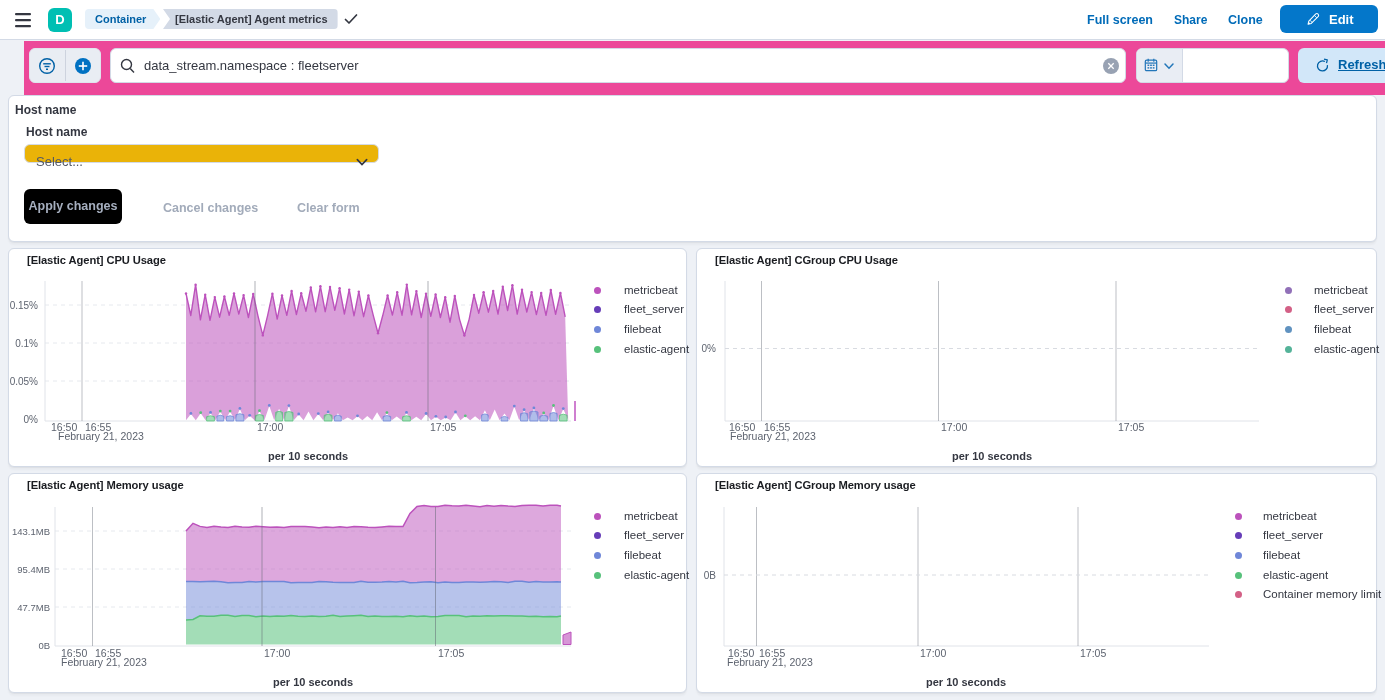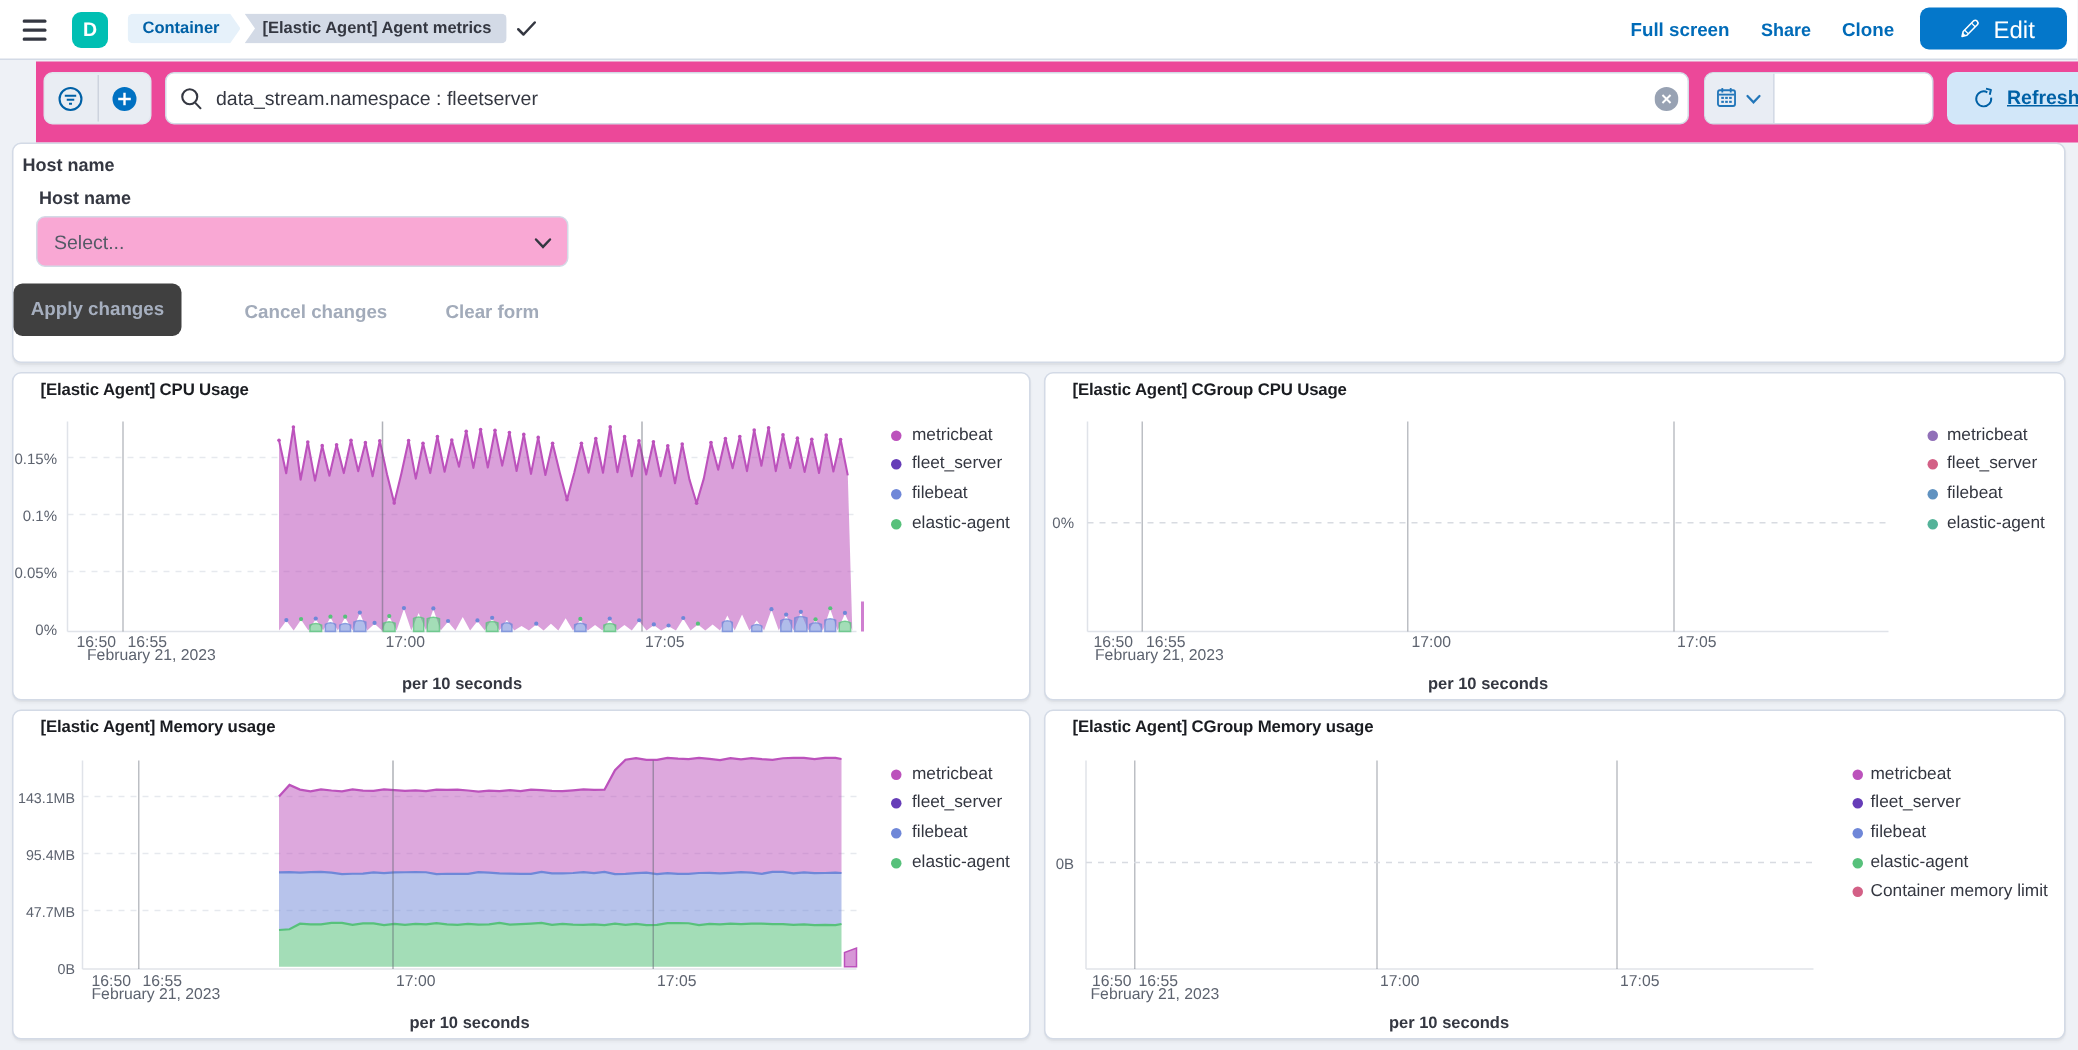--- a/index.html
+++ b/index.html
@@ -2,21 +2,21 @@
 <html><head><meta charset="utf-8"><style>
 * { margin:0; padding:0; box-sizing:border-box; }
 html,body { width:1385px; height:700px; overflow:hidden; font-family:"Liberation Sans",sans-serif; background:#eef1f6; }
 .abs { position:absolute; }
 #header { position:absolute; left:0; top:0; width:1385px; height:40px; background:#fff; border-bottom:1px solid #d3dae6; z-index:5; }
 #toolbar { position:absolute; left:0; top:41px; width:1385px; height:54px; background:#ec4899;margin-left:24px; }
 .card { position:absolute; background:#fff; border:1px solid #d3dae6; border-radius:6px; box-shadow:0 .8px .8px rgba(0,0,0,.04),0 2.3px 2px rgba(0,0,0,.03); }
 .ptitle { position:absolute; left:18px; top:5px; font-size:11.2px; font-weight:bold; color:#1a1c21; letter-spacing:-.1px; }
 .li { position:absolute; height:16px; }
 .dot { position:absolute; top:4px; width:7px; height:7px; border-radius:50%; }
-.lt { position:absolute; top:1px; font-size:11.5px; color:#343741; white-space:nowrap; }
+.lt { position:absolute; top:1px; font-size:11.5px; color:#343741; white-space:nowrap;margin-left:16px; }
 .per10 { position:absolute; font-size:11px; font-weight:bold; color:#343741; transform:translateX(-50%); white-space:nowrap; }
 svg { position:absolute; left:0; top:0; }
 svg text { font-family:"Liberation Sans",sans-serif; font-size:10.5px; fill:#5d636f; }
 svg text.yl { font-size:10px; }
 svg text.yl3 { font-size:9.5px; }
 .blue { color:#006bb8; }
 </style></head><body>
 
 <div id="header">
   <svg width="18" height="16" style="left:15px;top:12px" viewBox="0 0 18 16">
@@ -32,21 +32,21 @@
     </svg>
   <div class="abs blue" style="left:1087px;top:13px;font-size:12.5px;font-weight:600;">Full screen</div>
   <div class="abs blue" style="left:1174px;top:13px;font-size:12px;font-weight:600;">Share</div>
   <div class="abs blue" style="left:1228px;top:13px;font-size:12.5px;font-weight:600;">Clone</div>
   <div class="abs" style="left:1280px;top:5px;width:98px;height:28px;background:#0477ca;border-radius:6px;">
     <svg width="14" height="14" style="left:26px;top:7px" viewBox="0 0 16 16">
       <path d="M11.2 2.1 a2.1 2.1 0 0 1 2.9 2.9 L6 13.1 L2.3 14 L3.2 10.3 Z" stroke="#fff" stroke-width="1.2" fill="none" stroke-linejoin="round"></path>
       <path d="M9.6 3.9 L12.3 6.6 M4.4 9.3 L7 11.9" stroke="#fff" stroke-width="1" fill="none"></path>
       <path d="M2.3 14 L3 11.2 L5.1 13.3 Z" fill="#fff"></path>
     </svg>
-    <div class="abs" style="left:49px;top:7px;color:#fff;font-size:16px;font-weight:400;">Edit</div>
+    <div class="abs" style="left:49px;top:7px;color:#fff;font-size:13px;font-weight:700;">Edit</div>
   </div>
 </div>
 
 <div id="toolbar">
   <div class="abs" style="left:5px;top:7px;width:72px;height:35px;background:#e9edf3;border-radius:6px;border:1px solid #e0e5ee;"></div>
   <div class="abs" style="left:41px;top:9px;width:1px;height:31px;background:#cdd3de;"></div>
   <svg width="18" height="18" style="left:14px;top:16px" viewBox="0 0 18 18">
     <circle cx="9" cy="9" r="7.3" fill="none" stroke="#0061a6" stroke-width="1.4"></circle>
     <line x1="5.2" y1="6.8" x2="12.8" y2="6.8" stroke="#0061a6" stroke-width="1.4"></line>
     <line x1="6.5" y1="9.5" x2="11.5" y2="9.5" stroke="#0061a6" stroke-width="1.4"></line>
@@ -92,27 +92,27 @@
       <path d="M12.42 7.13 A 5 5 0 1 1 9.9 3.55" fill="none" stroke="#0061a6" stroke-width="1.3"></path>
       <path d="M9 1.1 L12.3 1.9 L11.5 5.2" fill="none" stroke="#0061a6" stroke-width="1.3" stroke-linejoin="round"></path>
     </svg>
     <div class="abs" style="left:40px;top:9px;color:#0061a6;font-size:13px;font-weight:bold;text-decoration:underline;">Refresh</div>
   </div>
 </div>
 
 <div class="card" style="left:8px;top:95px;width:1369px;height:147px;">
   <div class="abs" style="left:6px;top:7px;font-size:12px;font-weight:bold;color:#343741;">Host name</div>
   <div class="abs" style="left:17px;top:29px;font-size:12px;font-weight:bold;color:#343741;">Host name</div>
-  <div class="abs" style="left:15px;top:48px;width:355px;height:34px;background:#f9a8d4;border:1px solid #d3dae6;border-radius:6px;">
+  <div class="abs" style="left:15px;top:48px;width:355px;height:19px;background:#eab308;border:1px solid #d3dae6;border-radius:6px;">
     <div class="abs" style="left:11px;top:9px;font-size:13px;color:#545a66;">Select...</div>
     <svg width="14" height="14" style="left:330px;top:10px" viewBox="0 0 12 12">
         <path d="M2 4 L6 8.2 L10 4" stroke="#343741" stroke-width="1.4" fill="none" stroke-linecap="round"></path>
       </svg>
   </div>
-  <div class="abs" style="left:0;top:93px;width:112px;height:35px;background:#404040;border-radius:6px;text-align:center;line-height:35px;font-size:12.5px;font-weight:600;color:#a6afbf;">Apply changes</div>
+  <div class="abs" style="left:15px;top:93px;width:98px;height:35px;background:#000000;border-radius:6px;text-align:center;line-height:35px;font-size:12.5px;font-weight:600;color:#a6afbf;">Apply changes</div>
   <div class="abs" style="left:154px;top:105px;font-size:12.5px;font-weight:600;color:#a2abba;">Cancel changes</div>
   <div class="abs" style="left:288px;top:105px;font-size:12.5px;font-weight:600;color:#a2abba;">Clear form</div>
 </div>
 
 <div class="card" style="left:8px;top:248px;width:679px;height:219px;">
   <div class="ptitle">[Elastic Agent] CPU Usage</div>
   <svg width="679" height="219" viewBox="0 0 679 219">
     <line x1="36" y1="56" x2="562" y2="56" stroke="#e6e9ee" stroke-width="1" stroke-dasharray="4 4"></line>
       <line x1="36" y1="94" x2="562" y2="94" stroke="#e6e9ee" stroke-width="1" stroke-dasharray="4 4"></line>
       <line x1="36" y1="132" x2="562" y2="132" stroke="#e6e9ee" stroke-width="1" stroke-dasharray="4 4"></line>

